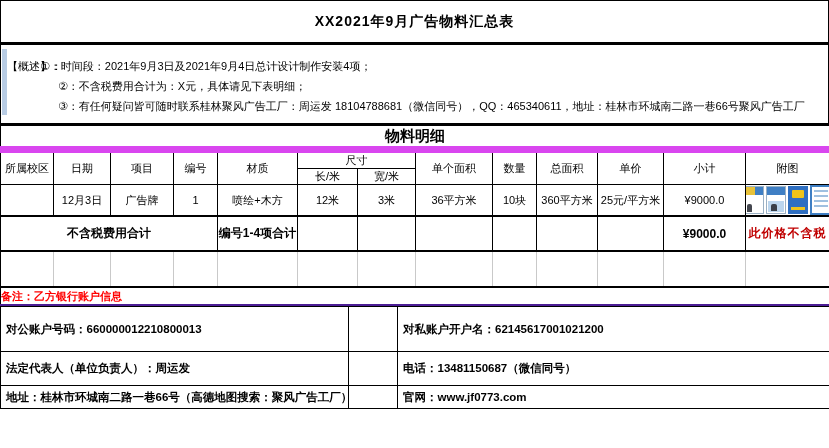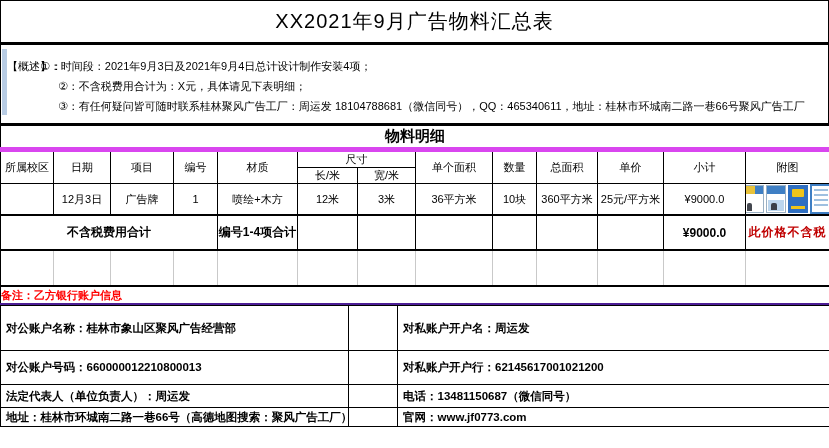--- a/index.html
+++ b/index.html
@@ -9,37 +9,37 @@
   html,body{margin:0;padding:0;background:#e8e8e8;}
   .sheet{
     position:relative; width:829px; height:448px; background:#ffffff;
     font-family:"Liberation Sans","DejaVu Sans",sans-serif; color:#000;
     overflow:hidden; box-sizing:border-box;
   }
   
   .title-row{
     box-sizing:border-box; height:45px; border:1px solid #000; border-bottom:3px solid #000;
     display:flex; align-items:center; justify-content:center;
-    font-size:20px; font-weight:normal; letter-spacing:1px;
+    font-size:14px; font-weight:bold; letter-spacing:1px;
   }
   
   .overview{
     box-sizing:border-box; height:80px; border-left:1px solid #000; border-right:1px solid #000;
     border-bottom:2px solid #000; position:relative; padding:11px 4px 0 6px;
     font-size:11px; line-height:20px; white-space:nowrap;
   }
   .overview .edge-strip{position:absolute; left:1px; top:4px; bottom:8px; width:5px; background:var(--accent-strip);}
   .ov-line{margin-left:51px;}
   .ov-first{margin-left:0;}
   .ov-label{display:inline-block; width:33px;}
   
   table{border-collapse:collapse; table-layout:fixed; width:829px;}
   td{box-sizing:border-box; border:1px solid #000; text-align:center; vertical-align:middle;
      font-size:11px; overflow:hidden; white-space:nowrap; padding:0;}
-  tr.banner td{height:24px; font-size:15px; font-weight:bold; border-bottom:5px solid #d946ef;margin-top:44px;}
+  tr.banner td{height:24px; font-size:15px; font-weight:bold; border-bottom:7px solid #d946ef;margin-top:44px;}
   tr.head td{height:11px; font-size:11px;}
   tr.data td{height:30px;}
   tr.total td{height:35px; border-top:2px solid #000; border-bottom:2px solid #000; font-weight:bold; font-size:12px;}
   tr.ghost td{height:36px; border:1px solid var(--grid-gray); border-top:none; border-bottom:2px solid #000;}
   tr.ghost td:first-child{border-left:1px solid #000;}
   tr.ghost td:last-child{border-right:1px solid #000;}
   tr.remark td{height:18px; border-bottom:2px solid #4c1d95; text-align:left; 
      color:var(--remark-red); font-weight:bold;}
   td.taxnote{color:var(--tax-note-red); font-size:8px; font-weight:bold; letter-spacing:1px;}
   
@@ -187,29 +187,24 @@
   </tbody>
     </table>
 
   <table class="bank">
     <colgroup>
         <col style="width:348px">
         <col style="width:49px">
         <col style="width:432px">
       </colgroup>
     <tbody>
-        <tr>
-      <td class="l">对公账户名称：桂林市象山区聚风广告经营部</td>
-      <td class="m"></td>
-      <td class="r">对私账户开户名：周运发</td>
-    </tr>
     <tr>
       <td class="l">对公账户号码：660000012210800013</td>
       <td class="m"></td>
-      <td class="r">对私账户开户行：62145617001021200</td>
+      <td class="r">对私账户开户名：62145617001021200</td>
     </tr>
     <tr>
       <td class="l">法定代表人（单位负责人）：周运发</td>
       <td class="m"></td>
       <td class="r">电话：13481150687（微信同号）</td>
     </tr>
     <tr>
       <td class="l">地址：桂林市环城南二路一巷66号（高德地图搜索：聚风广告工厂）</td>
       <td class="m"></td>
       <td class="r">官网：www.jf0773.com</td>

